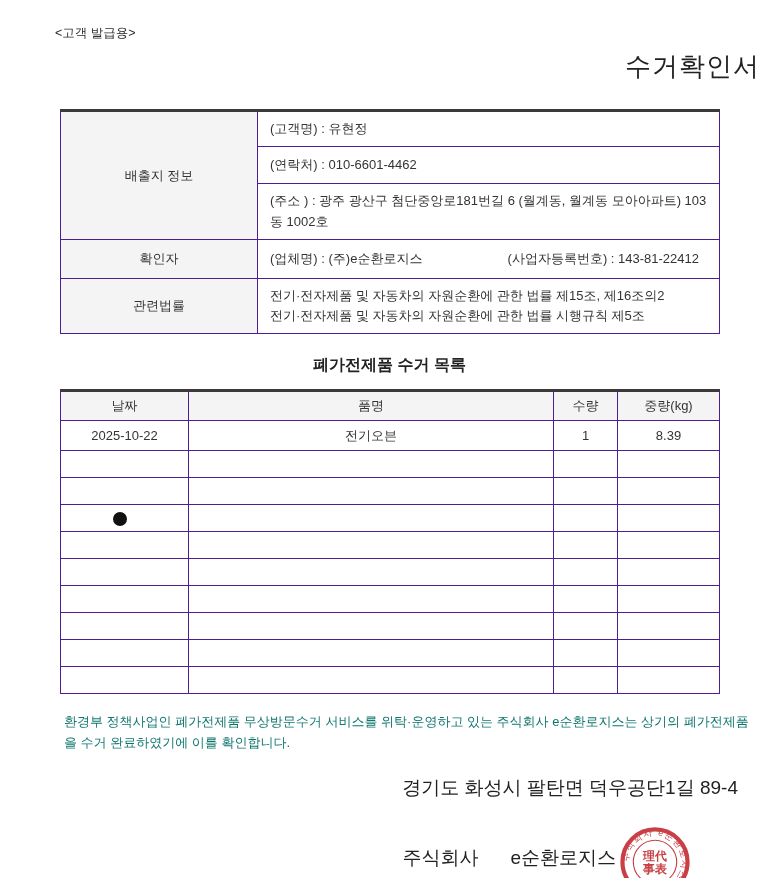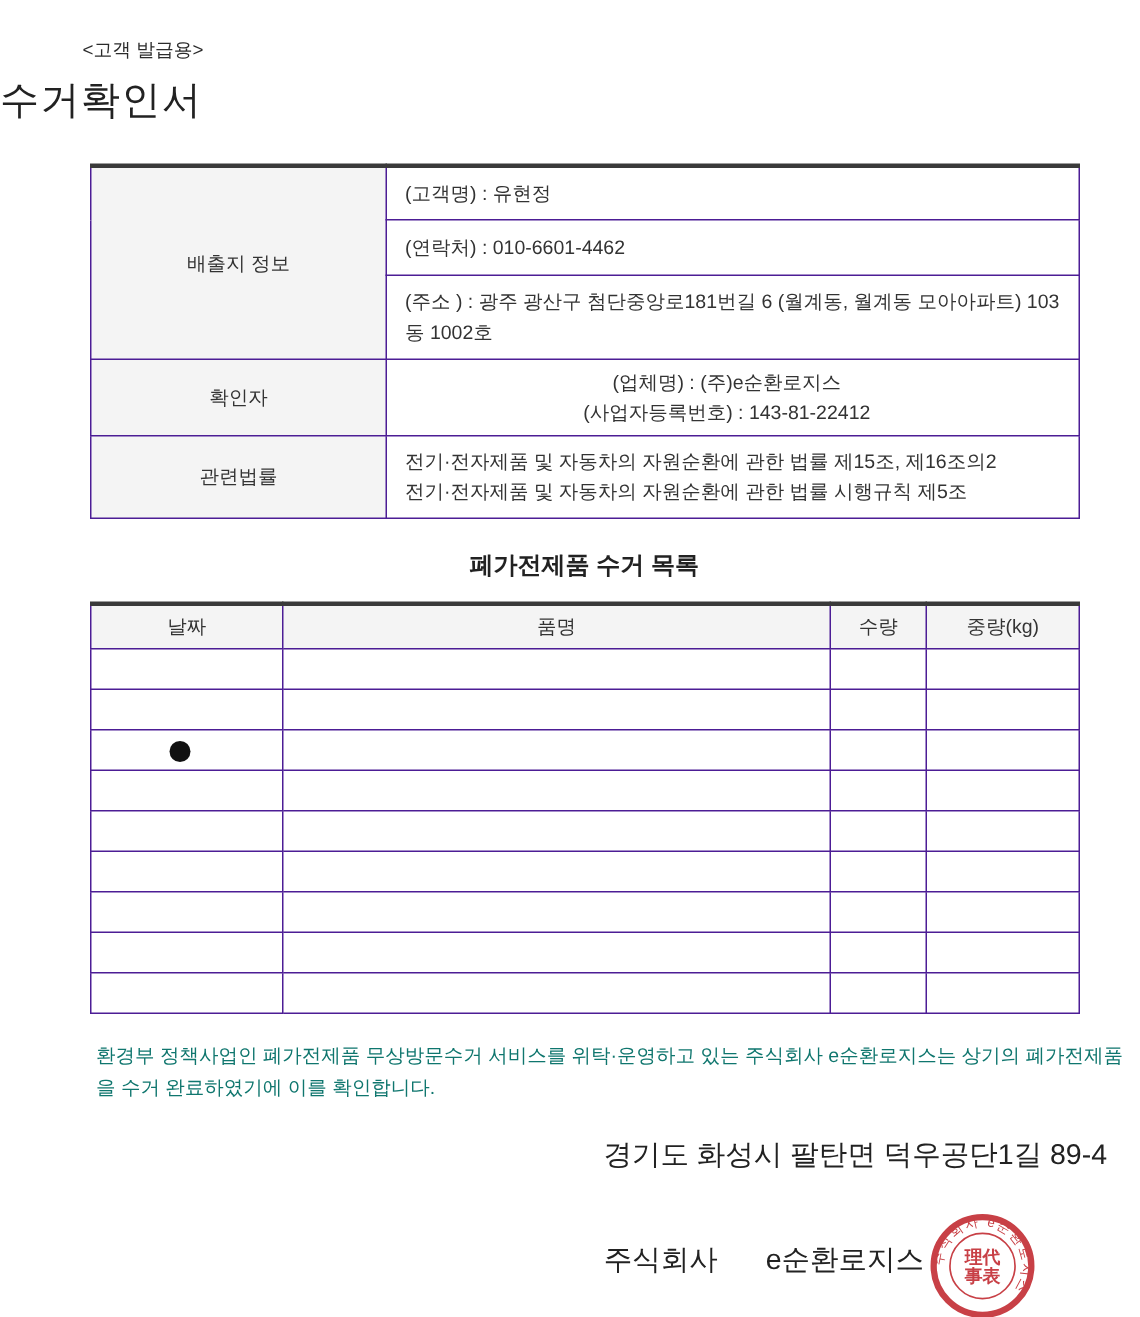--- a/index.html
+++ b/index.html
@@ -5,21 +5,21 @@
   * { box-sizing: border-box; margin: 0; padding: 0; }
   html, body { background: #ffffff; }
   body {
     width: 760px; height: 878px;
     position: relative; overflow: hidden;
     font-family: "Liberation Sans", "DejaVu Sans", sans-serif;
     color: #222222;
   }
   .doc-tag { margin: 25px 0 0 55px; font-size: 12.5px; color: #2b2b2b; }
   .doc-title {
-    margin-top: 7px; text-align: left;
+    margin-top: 7px; text-align: right;
     font-size: 26px; font-weight: 500; letter-spacing: 1px; color: #222;
   }
 
   table.doc-table {
     border-collapse: collapse; table-layout: fixed;
     width: 659px; margin-left: 60px;
     border-top: 3px solid #3a3a3a;
   }
   table.doc-table th, table.doc-table td {
     border: 1px solid #4c1d95;
@@ -27,21 +27,21 @@
     vertical-align: middle;
   }
   table.doc-table th { background: #f4f4f4; text-align: center; }
   .info-table { margin-top: 25px; }
   .info-table td { padding: 5px 12px; text-align: left; line-height: 1.55; }
   .r-cust td  { height: 36px; }
   .r-tel td   { height: 37px; }
   .r-addr td  { height: 56px; }
   .r-conf td  { height: 39px; }
   .r-law td   { height: 55px; margin-top: 36px; }
-  .conf-cell { display: flex; justify-content: space-between; align-items: center; padding-right: 8px; flex-direction: column; }
+  .conf-cell { display: flex; justify-content: space-between; align-items: center; padding-right: 8px; }
   .law-cell div { line-height: 1.55; }
 
   .section-title {
     width: 659px; margin: 21px 0 0 60px; text-align: center;
     font-size: 16px; font-weight: bold; color: #222;
   }
   .collect-table { margin-top: 13px; }
   .collect-table th { height: 30px; font-size: 13px; }
   .collect-table td { height: 30px; text-align: center; font-size: 13.5px; }
   .collect-table tr.empty-row td { height: 27px; }
@@ -119,20 +119,26 @@
   </colgroup>
   <thead>
     <tr>
       <th>날짜</th>
       <th>품명</th>
       <th>수량</th>
       <th>중량(kg)</th>
     </tr>
   </thead>
   <tbody>
+    <tr>
+      <td>2025-10-22</td>
+      <td>전기오븐</td>
+      <td>1</td>
+      <td>8.39</td>
+    </tr>
   <tr class="empty-row">
         <td></td>
         <td></td>
         <td></td>
         <td></td>
       </tr>
       <tr class="empty-row">
         <td></td>
         <td></td>
         <td></td>

